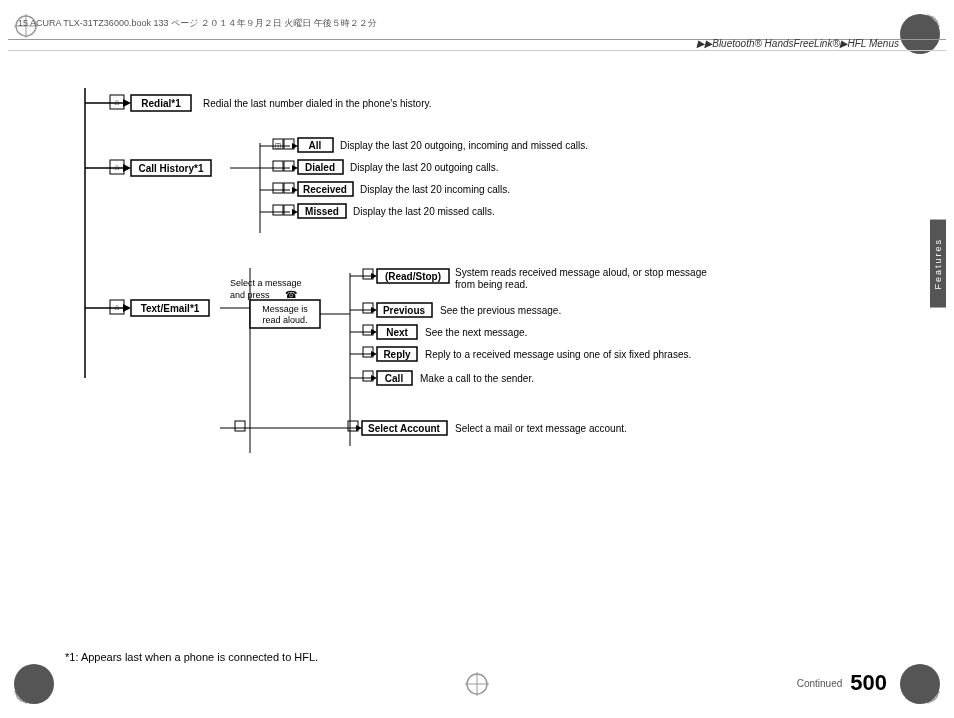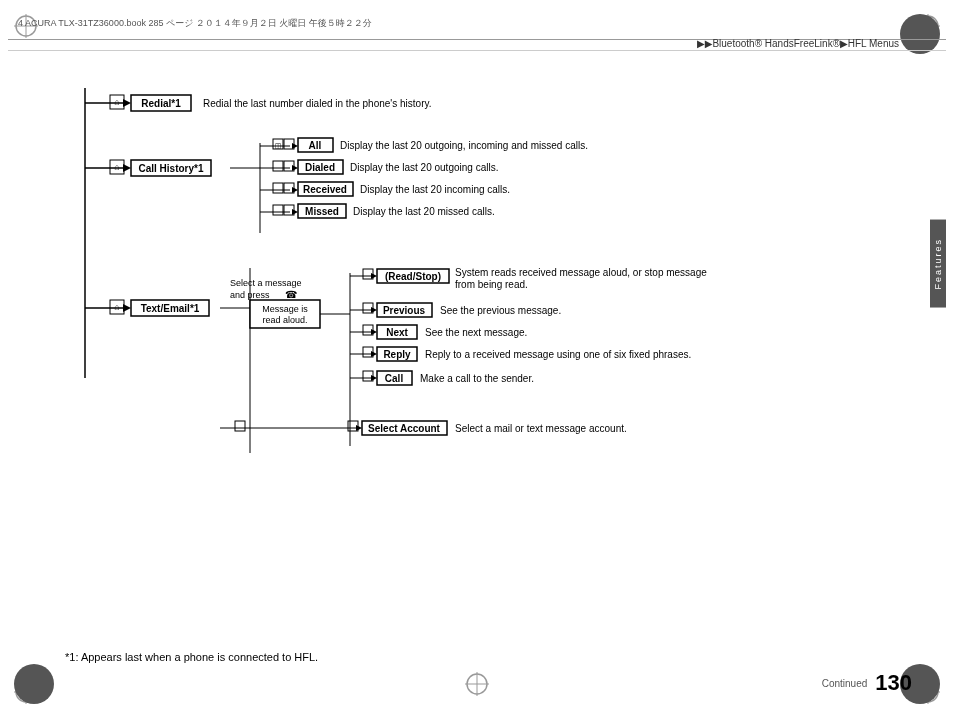--- a/index.html
+++ b/index.html
@@ -74,24 +74,24 @@
       <line x1="14" y1="2" x2="14" y2="26" stroke="#999" stroke-width="1"></line>
       <line x1="2" y1="14" x2="26" y2="14" stroke="#999" stroke-width="1"></line>
     </svg>
 </div>
 
 <div style="position:absolute;bottom:14px;left:14px;width:40px;height:40px;border-radius:50%;background:#555;"></div>
 <div style="position:absolute;bottom:14px;right:14px;width:40px;height:40px;border-radius:50%;background:#555;"></div>
 <div style="position:absolute;top:14px;right:14px;width:40px;height:40px;border-radius:50%;background:#555;"></div>
 
 <div class="top-strip">
-  <span class="top-strip-text">4 ACURA TLX-31TZ36000.book  285 ページ  ２０１４年９月２日  火曜日  午後５時２２分</span>
-</div>
-
-<div style="position:absolute;top:38px;right:55px;font-size:10px;color:#333;">
+  <span class="top-strip-text">15 ACURA TLX-31TZ36000.book  133 ページ  ２０１４年９月２日  火曜日  午後５時２２分</span>
+</div>
+
+<div style="position:absolute;top:38px;right:55px;font-size:10px;color:#333;font-style:italic;">
   <span>▶▶Bluetooth® HandsFreeLink®▶HFL Menus</span>
 </div>
 <div style="position:absolute;top:50px;left:8px;right:8px;height:1px;background:#ccc;"></div>
 
 <div style="position:absolute;right:8px;top:220px;background:#555;color:#fff;font-size:9px;writing-mode:vertical-rl;transform:rotate(180deg);padding:18px 3px;letter-spacing:2px;">
   <span>Features</span>
 </div>
 
 <svg style="position:absolute;top:68px;left:55px;width:830px;height:430px;" viewBox="0 0 830 430">
 
@@ -220,23 +220,23 @@
   <rect x="307" y="353" width="85" height="14" fill="#fff" stroke="#000" stroke-width="1.5"></rect>
   <text x="349" y="364" font-size="10" font-weight="bold" text-anchor="middle" fill="#000">Select Account</text>
   <text x="400" y="364" font-size="10" fill="#000">Select a mail or text message account.</text>
 
 </svg>
 
 <div style="position:absolute;bottom:55px;left:65px;">
   <span>*1: Appears last when a phone is connected to HFL.</span>
 </div>
 
-<div style="position:absolute;bottom:22px;right:42px;display:flex;align-items:center;gap:8px;">
+<div style="position:absolute;bottom:22px;right:67px;display:flex;align-items:center;gap:8px;">
   <span style="font-size:10px;color:#555;">Continued</span>
-  <span style="font-size:22px;font-weight:bold;">130</span>
+  <span style="font-size:22px;font-weight:bold;">500</span>
 </div>
 
 <div style="position:absolute;bottom:18px;left:50%;transform:translateX(-50%);">
   <svg width="28" height="28" viewBox="0 0 28 28">
       <circle cx="14" cy="14" r="10" fill="none" stroke="#999" stroke-width="1.5"></circle>
       <line x1="14" y1="2" x2="14" y2="26" stroke="#999" stroke-width="1"></line>
       <line x1="2" y1="14" x2="26" y2="14" stroke="#999" stroke-width="1"></line>
     </svg>
 </div>
 

